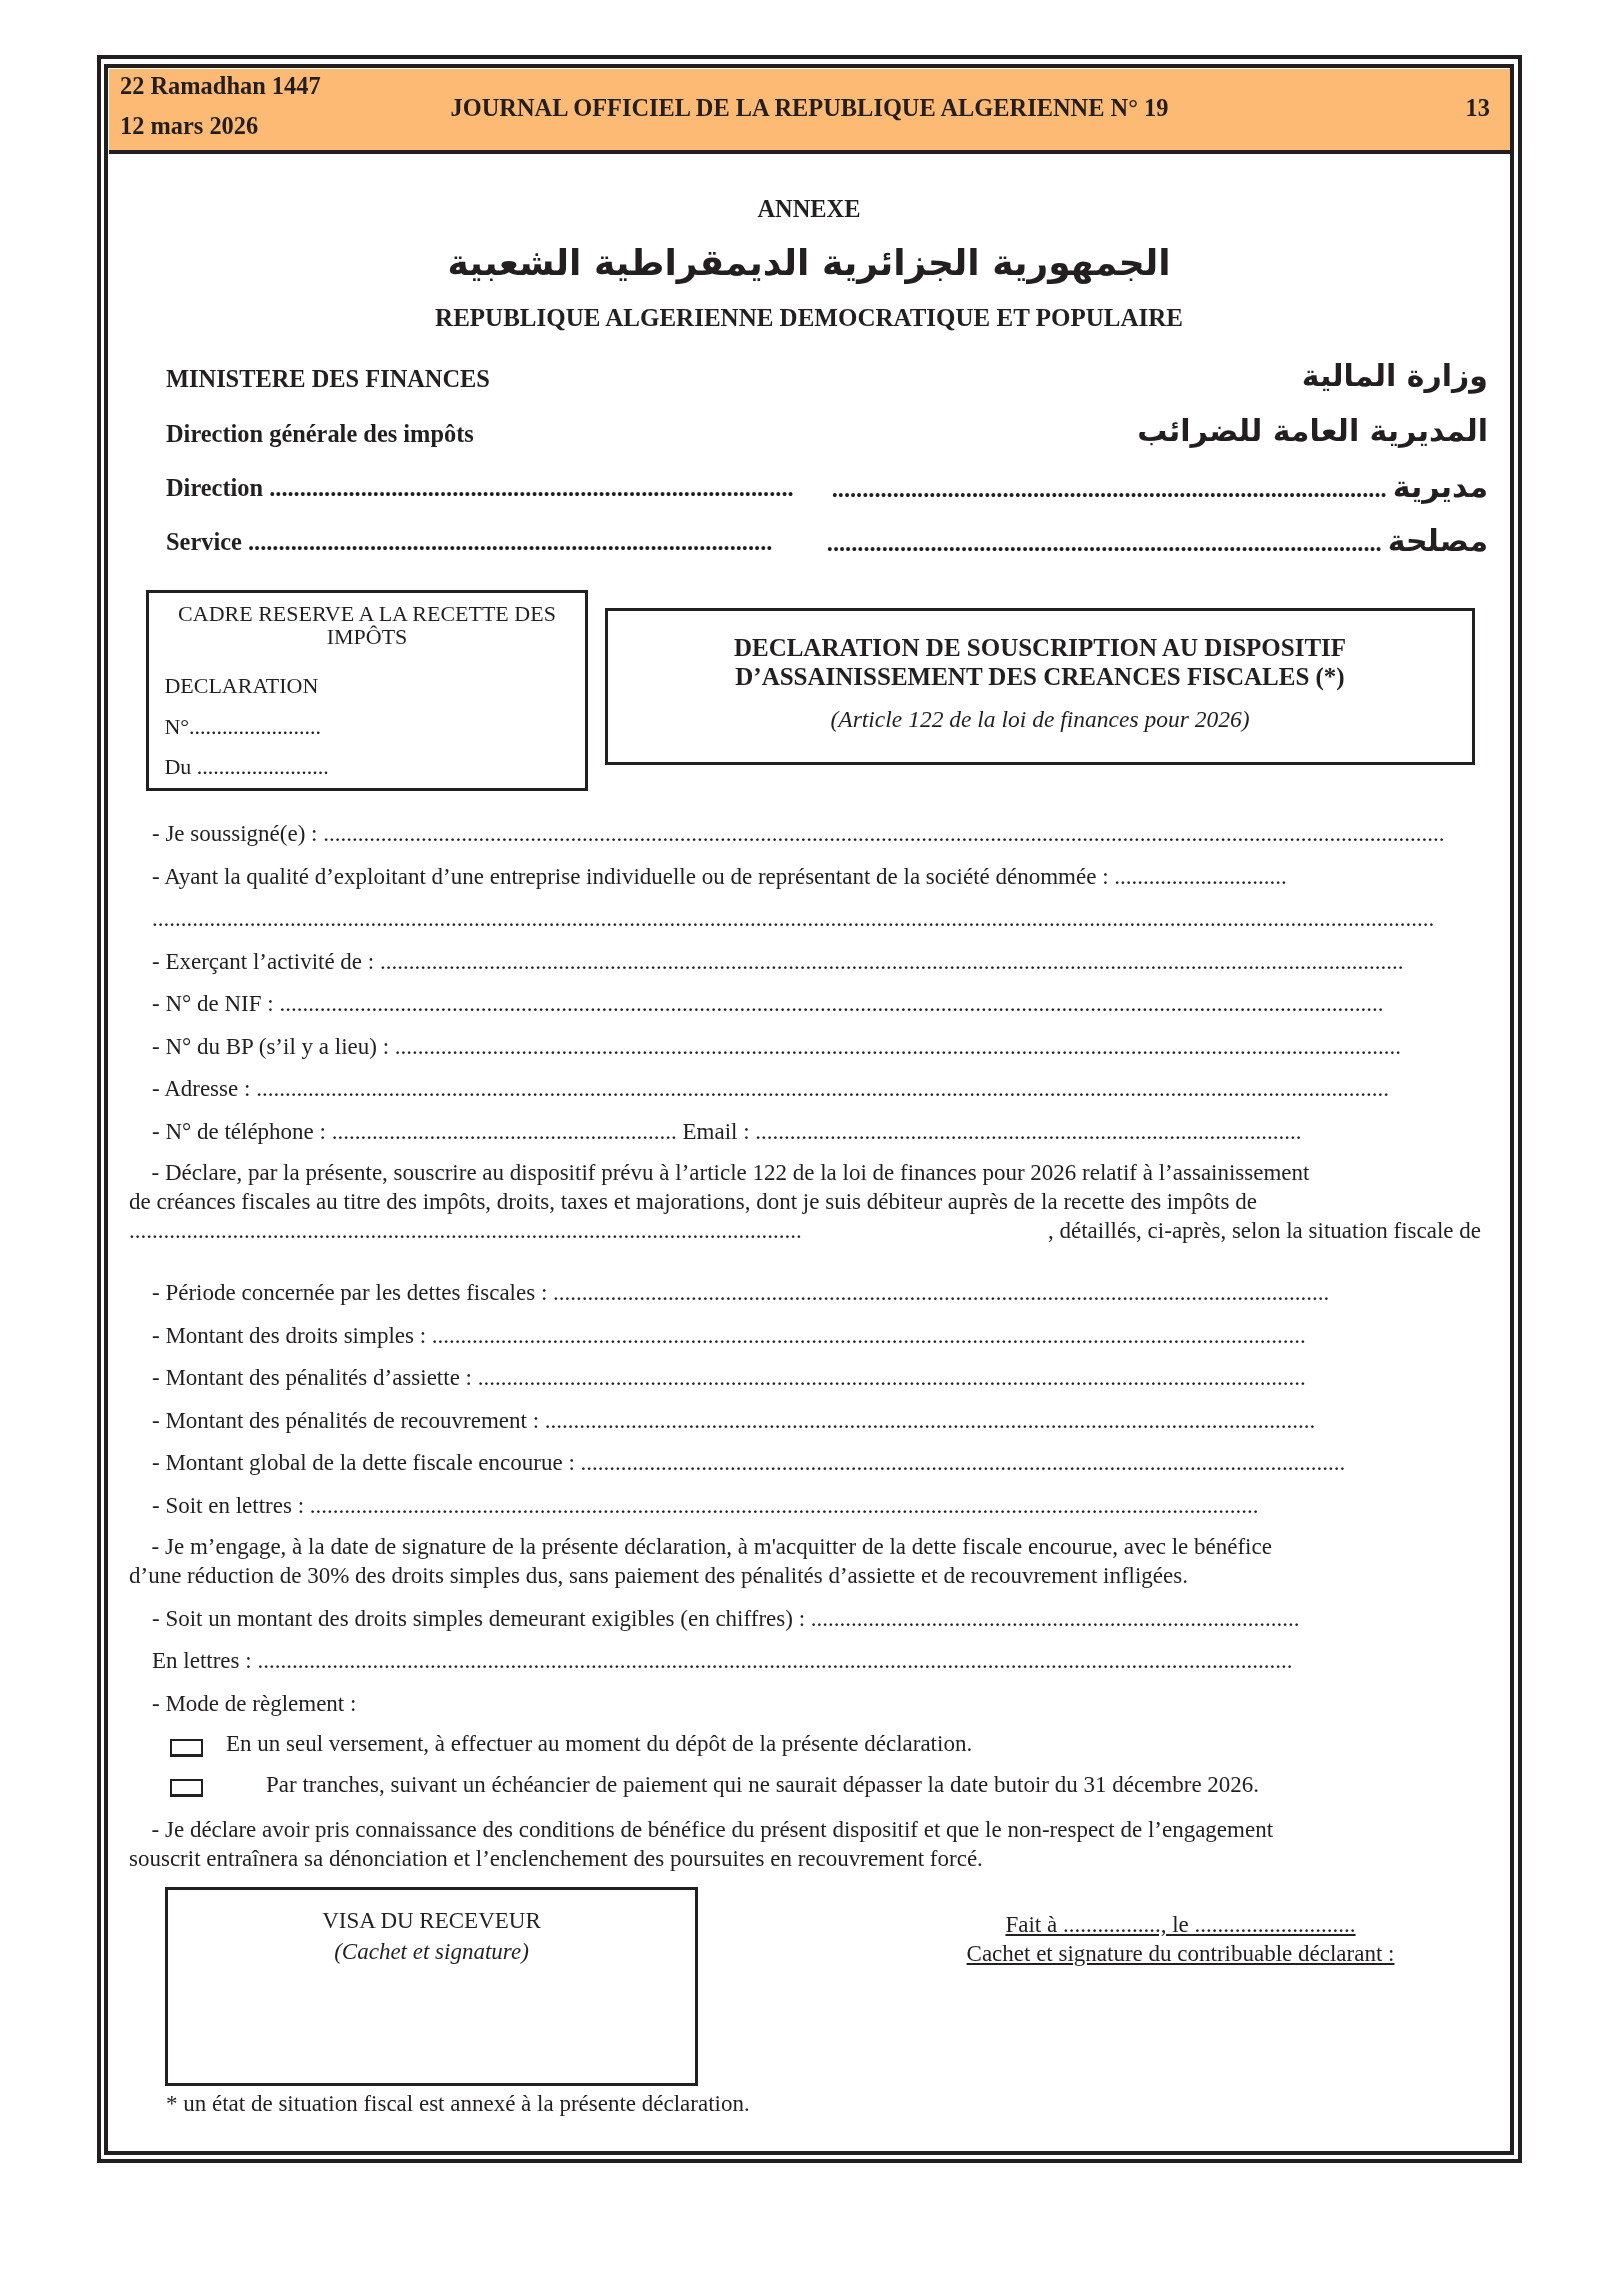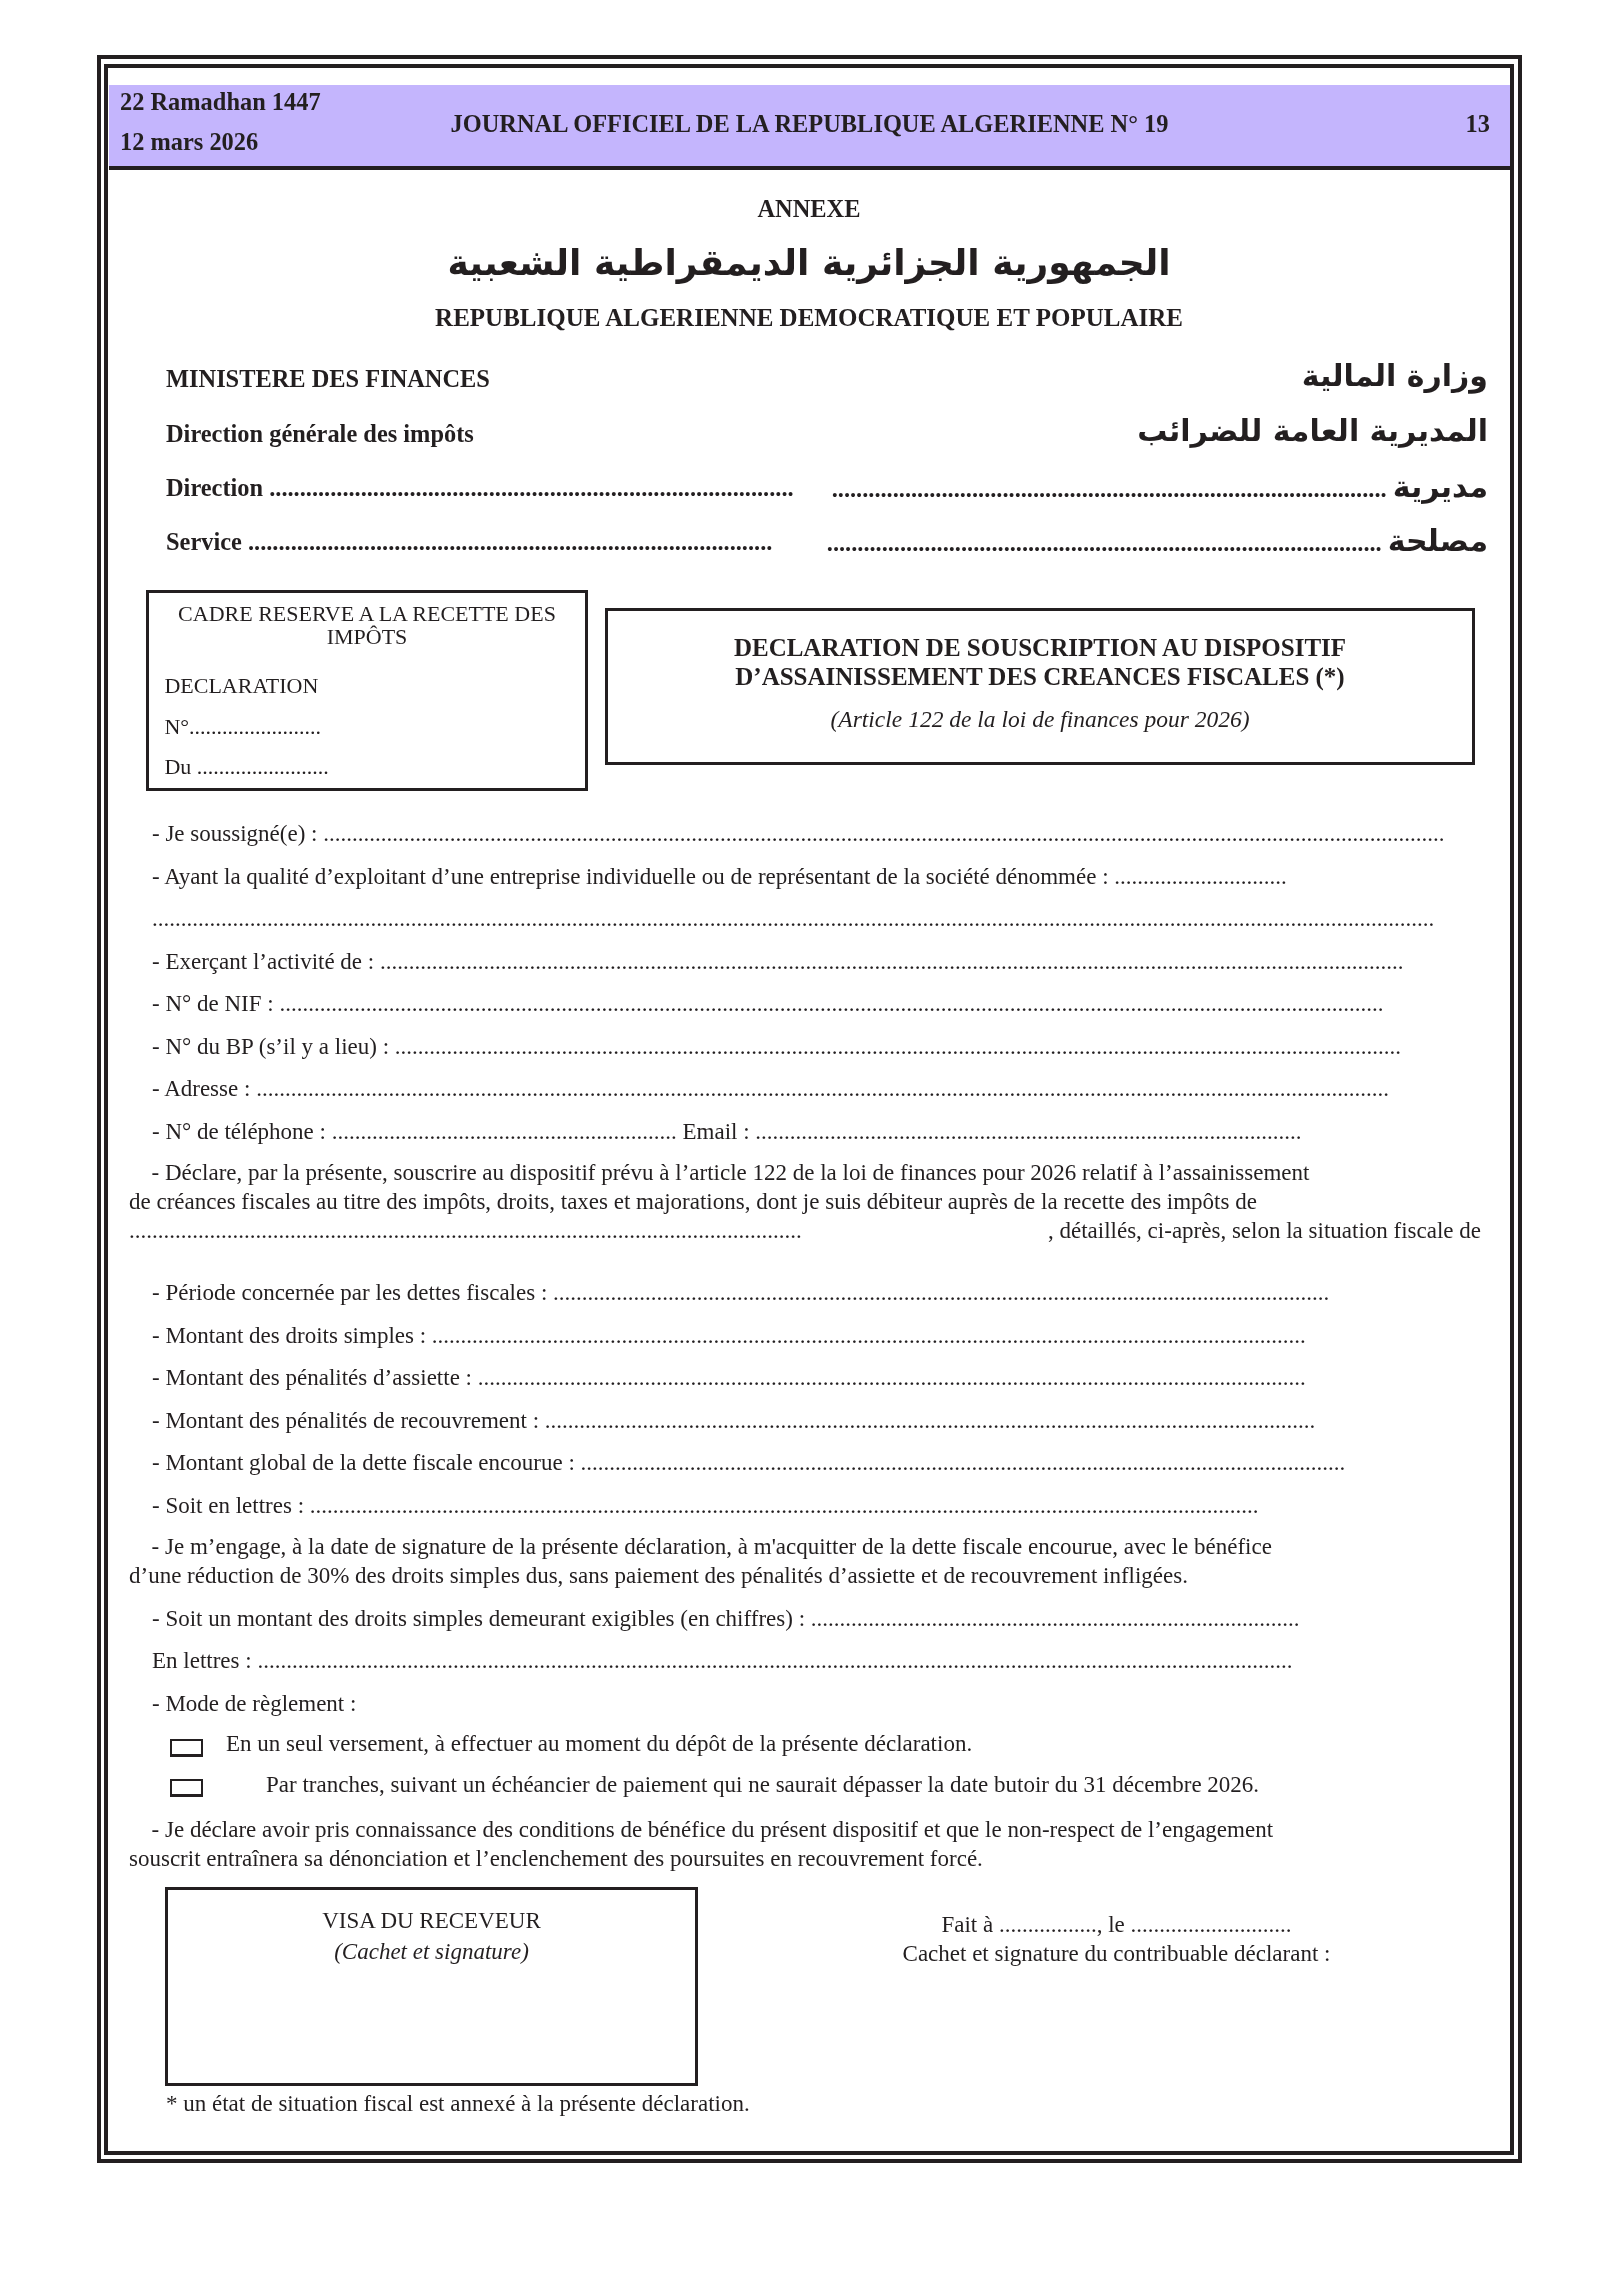--- a/index.html
+++ b/index.html
@@ -2,22 +2,22 @@
 <html style="font-size:14.5px"><head>
 <meta charset="utf-8">
 <style>
   html, body { margin:0; padding:0; background:#ffffff; }
   body { width:1615px; height:2285px; position:relative; overflow:hidden;
          font-family:"Liberation Serif", "DejaVu Serif", serif; color:#231f20; }
   .outer { position:absolute; left:97px; top:55px; width:1425px; height:2108px;
            border:4.5px solid #231f20; box-sizing:border-box; }
   .inner { position:absolute; left:104px; top:64px; width:1410px; height:2091px;
            border:4.5px solid #231f20; box-sizing:border-box; }
-  .hdr { position:absolute; left:109px; top:85px; width:1401px; height:81px;
-         background:#c4b5fd; border-bottom:4.5px solid #231f20; box-sizing:content-box; }
+  .hdr { position:absolute; left:109px; top:69px; width:1401px; height:81px;
+         background:#fdba74; border-bottom:4.5px solid #231f20; box-sizing:content-box; }
   .hdr-date { position:absolute; left:11px; font-weight:bold; font-size:24.4px; line-height:1; }
   .hdr-d1 { top:5.4px; }
   .hdr-d2 { top:45px; }
   .hdr-title { position:absolute; left:0; right:0; top:25px; text-align:center; font-weight:bold; font-size:24.4px; }
   .hdr-page { position:absolute; right:20px; top:25px; font-weight:bold; font-size:24.4px; }
 
   .abs { position:absolute; white-space:nowrap; }
   .center { left:104px; width:1410px; text-align:center; }
   .b { font-weight:bold; }
   .ar { font-family:"DejaVu Sans", sans-serif; font-weight:bold; direction:rtl; }
@@ -44,21 +44,21 @@
   .fl .lbl { display:inline; }
   .fl .dots { display:inline; letter-spacing:0; }
   .para { position:absolute; left:129px; width:1352px; font-size:23px; line-height:29px; text-align:justify; }
 
   .chk { position:absolute; left:170px; width:33px; height:18px; border:2.7px solid #231f20; border-bottom-width:3.6px; box-sizing:border-box; }
   .chk-lbl { position:absolute; left:226px; font-size:23px; white-space:nowrap; }
 
   .visa { left:165px; top:1887px; width:533px; height:199px; }
   .visa .t { position:absolute; left:0; right:0; top:18px; text-align:center; font-size:23px; }
   .visa .s { position:absolute; left:0; right:0; top:49px; text-align:center; font-size:23px; font-style:italic; }
-  .sig { position:absolute; left:800px; width:633px; text-align:center; font-size:23px; }
+  .sig { position:absolute; left:864px; width:633px; text-align:center; font-size:23px;text-decoration:underline; }
   .foot { position:absolute; left:166px; top:2091px; font-size:23px; white-space:nowrap; }
 </style>
 </head>
 <body>
 
 <div class="outer"></div>
 <div class="inner"></div>
 
 <div class="hdr">
   <div class="hdr-date hdr-d1">22 Ramadhan 1447</div>

